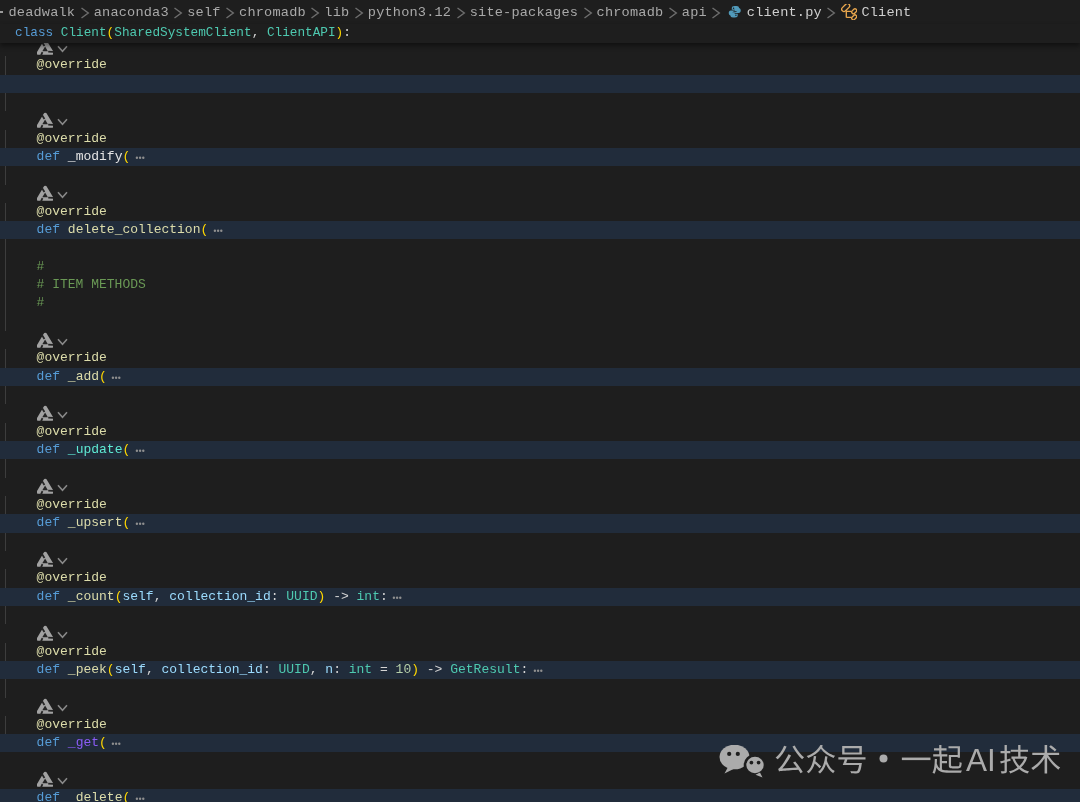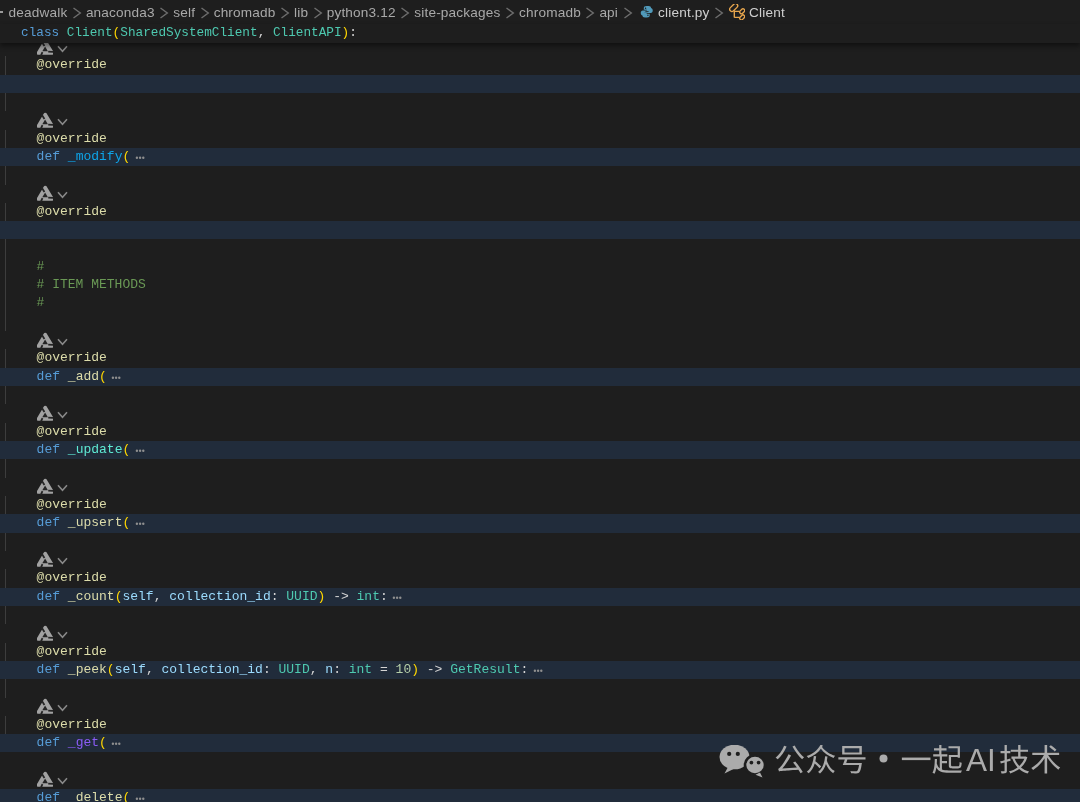--- a/index.html
+++ b/index.html
@@ -5,31 +5,31 @@
 body{position:relative;font-family:"Liberation Mono",monospace}
 .band{position:absolute;left:0;width:1080px;height:18.3px;background:#212c3b}
 .ln{position:absolute;left:5.4px;height:18.3px;line-height:18.3px;
     font-size:13px;white-space:pre;color:#d4d4d4}
 .ic{position:absolute;left:37px;height:18.3px}
 .pt{position:absolute;left:-0.5px;top:0.5px}
 .cv{position:absolute;left:19.5px;top:6.5px}
 .guide{position:absolute;left:5.4px;width:1px;background:#3d3d3d}
 .dots{vertical-align:top;margin-left:-3.5px}
 #crumbs{position:absolute;left:0;top:0;width:1080px;height:24px;background:#1e1e1e;
-  display:flex;align-items:center;font-family:Liberation Sans, sans-serif;
+  display:flex;align-items:center;font-family:Liberation Mono, monospace;
   font-size:13.6px;color:#a9a9a9;letter-spacing:0.18px}
 #crumbs .bi{flex:none}
 #crumbs .bright{color:#cfcfcf}
 #crumbs .sep{flex:none;margin:1px 4px 0 4.5px}
 #crumbs .fi{flex:none;margin:0 5px 0 3px}
 #crumbs .cls{margin-left:1px;margin-right:4px}
 #crumbs .edge{width:2.5px;height:2.5px;background:#9a9a9a;margin:0 6px 0 0}
 #sticky{position:absolute;left:0;top:24px;width:1080px;height:18.6px;background:#1e1e1e;
   line-height:18.6px;font-size:12.72px;white-space:pre;z-index:5;
-  box-shadow:0 3px 5px rgba(0,0,0,.45);padding-left:21px}
+  box-shadow:0 3px 5px rgba(0,0,0,.45);padding-left:15px}
 #editor{position:absolute;left:0;top:0;width:1080px;height:802px}
 .wm{position:absolute;left:719px;top:745px;z-index:9}
 </style></head><body>
 <div id="editor">
     <div class="guide" style="top:56.3px;height:55.0px"></div>
     <div class="guide" style="top:129.6px;height:55.0px"></div>
     <div class="guide" style="top:202.8px;height:128.2px"></div>
     <div class="guide" style="top:349.4px;height:55.0px"></div>
     <div class="guide" style="top:422.7px;height:55.0px"></div>
     <div class="guide" style="top:495.9px;height:55.0px"></div>
@@ -62,41 +62,46 @@
           <path d="M68 75 L101 77"></path>
           <path d="M33 78 L22 104"></path>
         </g>
       </svg>
       <svg class="cv" width="11" height="8" viewBox="0 0 11 8">
         <path d="M1 1.2 L5.5 6.2 L10 1.2" stroke="#888888" stroke-width="1.6" fill="none"></path>
       </svg>
     </div>
 <div class="ln" style="top:129.6px">    <span style="color:#dcdcaa">@override</span></div>
 <div class="band" style="top:147.9px"></div>
-    <div class="ln" style="top:147.9px">    <span style="color:#569cd6">def</span> <span style="color:#0ea5e9">_modify</span><span style="color:#ffd700">(</span> <svg class="dots" width="11" height="19" viewBox="0 0 11 19">
+    <div class="ln" style="top:147.9px">    <span style="color:#569cd6">def</span> <span style="color:#e5e5e5">_modify</span><span style="color:#ffd700">(</span> <svg class="dots" width="11" height="19" viewBox="0 0 11 19">
         <circle cx="1.9" cy="9.7" r="1.2" fill="#8f8f8f"></circle>
         <circle cx="5.1" cy="9.7" r="1.2" fill="#8f8f8f"></circle>
         <circle cx="8.3" cy="9.7" r="1.2" fill="#8f8f8f"></circle>
       </svg></div>
 <div class="ic" style="top:184.5px">
       <svg class="pt" width="16.5" height="17" viewBox="0 0 100 100">
         <path fill="#a2a2a2" stroke="#a2a2a2" stroke-width="22" stroke-linejoin="round" d="M50 14 L91 83 L9 83 Z"></path>
         <path fill="#242424" d="M49 44 L66 73 L32 73 Z"></path>
         <g stroke="#242424" stroke-width="11" fill="none">
           <path d="M45 41 L28 13"></path>
           <path d="M68 75 L101 77"></path>
           <path d="M33 78 L22 104"></path>
         </g>
       </svg>
       <svg class="cv" width="11" height="8" viewBox="0 0 11 8">
         <path d="M1 1.2 L5.5 6.2 L10 1.2" stroke="#888888" stroke-width="1.6" fill="none"></path>
       </svg>
     </div>
 <div class="ln" style="top:202.8px">    <span style="color:#dcdcaa">@override</span></div>
 <div class="band" style="top:221.1px"></div>
+    <div class="ln" style="top:221.1px">    <span style="color:#569cd6">def</span> <span style="color:#dcdcaa">delete_collection</span><span style="color:#ffd700">(</span> <svg class="dots" width="11" height="19" viewBox="0 0 11 19">
+        <circle cx="1.9" cy="9.7" r="1.2" fill="#8f8f8f"></circle>
+        <circle cx="5.1" cy="9.7" r="1.2" fill="#8f8f8f"></circle>
+        <circle cx="8.3" cy="9.7" r="1.2" fill="#8f8f8f"></circle>
+      </svg></div>
 <div class="ln" style="top:257.8px">    <span style="color:#6a9955">#</span></div>
 <div class="ln" style="top:276.1px">    <span style="color:#6a9955"># ITEM METHODS</span></div>
 <div class="ln" style="top:294.4px">    <span style="color:#6a9955">#</span></div>
 <div class="ic" style="top:331.1px">
       <svg class="pt" width="16.5" height="17" viewBox="0 0 100 100">
         <path fill="#a2a2a2" stroke="#a2a2a2" stroke-width="22" stroke-linejoin="round" d="M50 14 L91 83 L9 83 Z"></path>
         <path fill="#242424" d="M49 44 L66 73 L32 73 Z"></path>
         <g stroke="#242424" stroke-width="11" fill="none">
           <path d="M45 41 L28 13"></path>
           <path d="M68 75 L101 77"></path>

